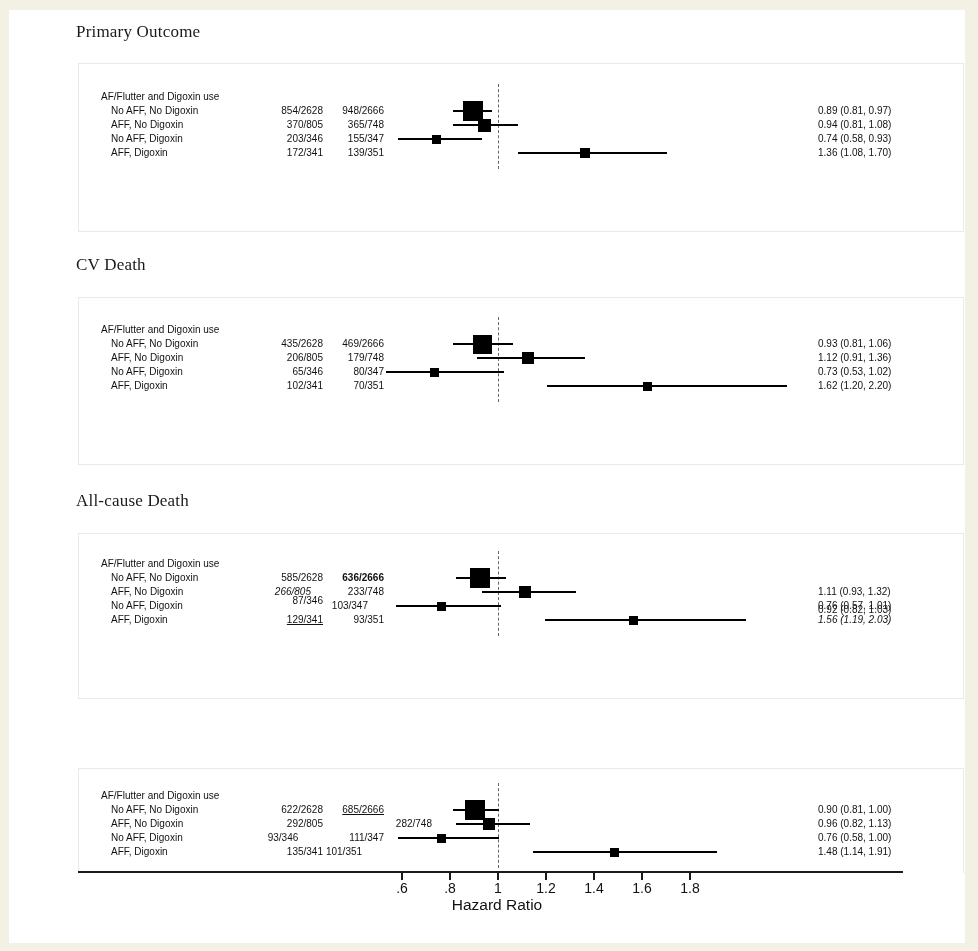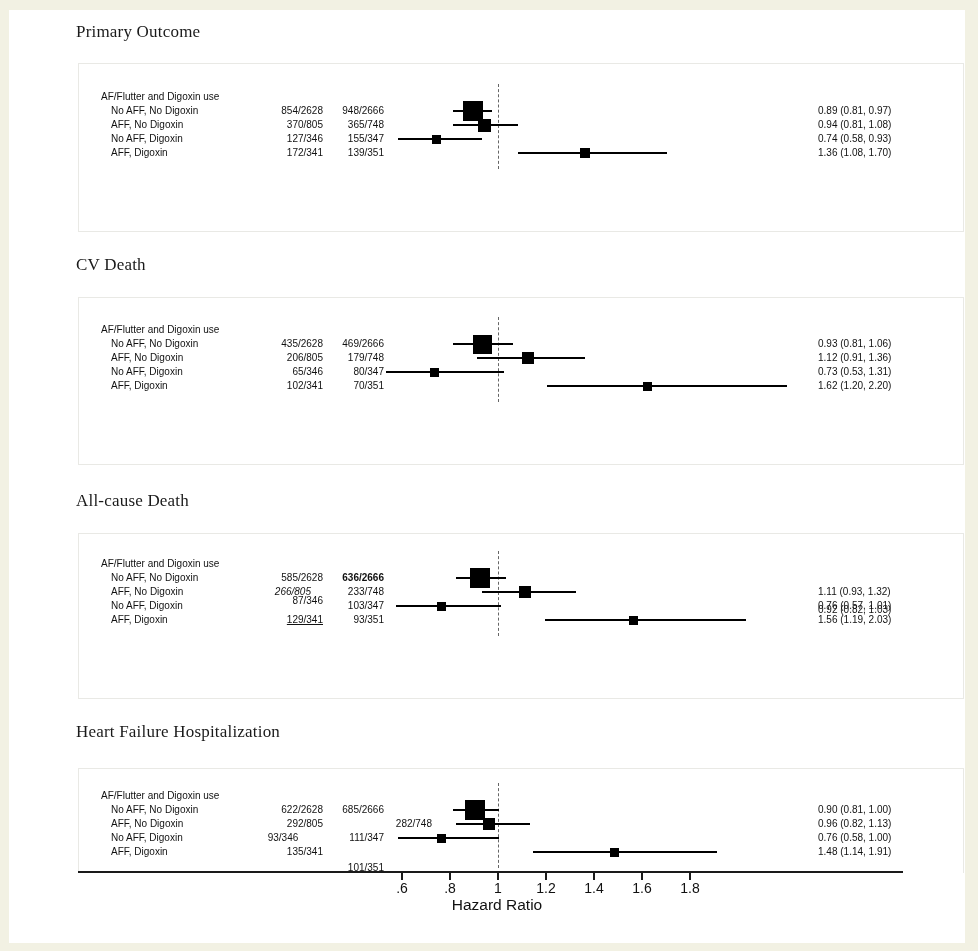--- a/index.html
+++ b/index.html
@@ -44,21 +44,21 @@
         <div class="">
           <div class="row-label" style="left: 32px; top: 54px;">AFF, No Digoxin</div>
           <div class="events" style="left: 164px; top: 54px;">370/805</div>
           <div class="events" style="left: 225px; top: 54px;">365/748</div>
           <div class="ci-line" style="left: 374.4px; top: 60.2px; width: 64.8px;"></div>
           <div class="marker" style="left: 399.1px; top: 54.5px; width: 13px; height: 13px;"></div>
           <div class="hr-text" style="left: 739px; top: 54px;">0.94 (0.81, 1.08)</div>
         </div>
         <div class="">
           <div class="row-label" style="left: 32px; top: 68px;">No AFF, Digoxin</div>
-          <div class="events" style="left: 164px; top: 68px;">127/346</div>
+          <div class="events" style="left: 164px; top: 68px;">203/346</div>
           <div class="events" style="left: 225px; top: 68px;">155/347</div>
           <div class="ci-line" style="left: 319.2px; top: 74.2px; width: 84px;"></div>
           <div class="marker" style="left: 353.1px; top: 70.5px; width: 9px; height: 9px;"></div>
           <div class="hr-text" style="left: 739px; top: 68px;">0.74 (0.58, 0.93)</div>
         </div>
         <div class="">
           <div class="row-label" style="left: 32px; top: 82px;">AFF, Digoxin</div>
           <div class="events" style="left: 164px; top: 82px;">172/341</div>
           <div class="events" style="left: 225px; top: 82px; text-align: right;">139/351</div>
           <div class="ci-line" style="left: 439.2px; top: 88.2px; width: 148.8px;"></div>
@@ -85,21 +85,21 @@
           <div class="ci-line" style="left: 398.4px; top: 59.2px; width: 108px;"></div>
           <div class="marker" style="left: 442.8px; top: 54px; width: 12px; height: 12px;"></div>
           <div class="hr-text" style="left: 739px; top: 53px;">1.12 (0.91, 1.36)</div>
         </div>
         <div class="">
           <div class="row-label" style="left: 32px; top: 67px;">No AFF, Digoxin</div>
           <div class="events" style="left: 164px; top: 67px;">65/346</div>
           <div class="events" style="left: 225px; top: 67px;">80/347</div>
           <div class="ci-line" style="left: 307.2px; top: 73.2px; width: 117.6px;"></div>
           <div class="marker" style="left: 350.7px; top: 69.5px; width: 9px; height: 9px;"></div>
-          <div class="hr-text" style="left: 739px; top: 67px;">0.73 (0.53, 1.31)</div>
+          <div class="hr-text" style="left: 739px; top: 67px;">0.73 (0.53, 1.02)</div>
         </div>
         <div class="">
           <div class="row-label" style="left: 32px; top: 81px;">AFF, Digoxin</div>
           <div class="events" style="left: 164px; top: 81px;">102/341</div>
           <div class="events" style="left: 225px; top: 81px;">70/351</div>
           <div class="ci-line" style="left: 468px; top: 87.2px; width: 240px;"></div>
           <div class="marker" style="left: 564.3px; top: 83.5px; width: 9px; height: 9px;"></div>
           <div class="hr-text" style="left: 739px; top: 81px;">1.62 (1.20, 2.20)</div>
         </div>
       </div>
@@ -119,42 +119,41 @@
           <div class="row-label" style="left: 32px; top: 51px;">AFF, No Digoxin</div>
           <div class="events" style="left: 152px; top: 51px; font-style: italic;">266/805</div>
           <div class="events" style="left: 225px; top: 51px;">233/748</div>
           <div class="ci-line" style="left: 403.2px; top: 57.2px; width: 93.6px;"></div>
           <div class="marker" style="left: 440.4px; top: 52px; width: 12px; height: 12px;"></div>
           <div class="hr-text" style="left: 739px; top: 51px;">1.11 (0.93, 1.32)</div>
         </div>
         <div class="">
           <div class="row-label" style="left: 32px; top: 65px;">No AFF, Digoxin</div>
           <div class="events" style="left: 164px; top: 60px;">87/346</div>
-          <div class="events" style="left: 225px; top: 65px;">103/347</div>
+          <div class="events" style="left: 209px; top: 65px;">103/347</div>
           <div class="ci-line" style="left: 316.8px; top: 71.2px; width: 105.6px;"></div>
           <div class="marker" style="left: 357.9px; top: 67.5px; width: 9px; height: 9px;"></div>
           <div class="hr-text" style="left: 739px; top: 65px;">0.76 (0.57, 1.01)</div>
         </div>
         <div class="">
           <div class="row-label" style="left: 32px; top: 79px;">AFF, Digoxin</div>
           <div class="events" style="left: 164px; top: 79px; text-decoration: underline;">129/341</div>
           <div class="events" style="left: 225px; top: 79px;">93/351</div>
           <div class="ci-line" style="left: 465.6px; top: 85.2px; width: 201.6px;"></div>
           <div class="marker" style="left: 549.9px; top: 81.5px; width: 9px; height: 9px;"></div>
-          <div class="hr-text" style="left: 739px; top: 79px;">1.56 (1.19, 2.03)</div>
+          <div class="hr-text" style="left: 739px; top: 79px; font-style: italic;">1.56 (1.19, 2.03)</div>
         </div>
       </div>
-      <div class="heading" style="left: 76px; top: 722px;">Heart Failure Hospitalization</div>
       <div class="panel no-bottom" style="left: 78px; top: 768px; width: 884px; height: 104px;">
         <div class="grp-header" style="left: 22px; top: 20px;">AF/Flutter and Digoxin use</div>
         <div class="refline" style="left: 419.2px; top: 14px; height: 85px;"></div>
         <div class="">
           <div class="row-label" style="left: 32px; top: 34px;">No AFF, No Digoxin</div>
           <div class="events" style="left: 164px; top: 34px;">622/2628</div>
-          <div class="events" style="left: 225px; top: 34px;">685/2666</div>
+          <div class="events" style="left: 225px; top: 34px; text-decoration: underline;">685/2666</div>
           <div class="ci-line" style="left: 374.4px; top: 40.2px; width: 45.6px;"></div>
           <div class="marker" style="left: 386px; top: 31px; width: 20px; height: 20px;"></div>
           <div class="hr-text" style="left: 739px; top: 34px;">0.90 (0.81, 1.00)</div>
         </div>
         <div class="">
           <div class="row-label" style="left: 32px; top: 48px;">AFF, No Digoxin</div>
           <div class="events" style="left: 164px; top: 48px;">292/805</div>
           <div class="events" style="left: 225px; top: 48px; padding-left: 48px;">282/748</div>
           <div class="ci-line" style="left: 376.8px; top: 54.2px; width: 74.4px;"></div>
           <div class="marker" style="left: 404.4px; top: 49px; width: 12px; height: 12px;"></div>
@@ -164,21 +163,21 @@
           <div class="row-label" style="left: 32px; top: 62px;">No AFF, Digoxin</div>
           <div class="events" style="left: 164px; top: 62px; text-align: center;">93/346</div>
           <div class="events" style="left: 225px; top: 62px;">111/347</div>
           <div class="ci-line" style="left: 319.2px; top: 68.2px; width: 100.8px;"></div>
           <div class="marker" style="left: 357.9px; top: 64.5px; width: 9px; height: 9px;"></div>
           <div class="hr-text" style="left: 739px; top: 62px;">0.76 (0.58, 1.00)</div>
         </div>
         <div class="">
           <div class="row-label" style="left: 32px; top: 76px;">AFF, Digoxin</div>
           <div class="events" style="left: 164px; top: 76px;">135/341</div>
-          <div class="events" style="left: 225px; top: 92px;">101/351</div>
+          <div class="events" style="left: 225px; top: 76px; text-align: center;">101/351</div>
           <div class="ci-line" style="left: 453.6px; top: 82.2px; width: 184.8px;"></div>
           <div class="marker" style="left: 530.7px; top: 78.5px; width: 9px; height: 9px;"></div>
           <div class="hr-text" style="left: 739px; top: 76px;">1.48 (1.14, 1.91)</div>
         </div>
       </div>
       <div class="axis-line" style="left: 78px; top: 871px; width: 825px;"></div>
       <div class="tick" style="left: 401.2px; top: 872.6px;"></div>
       <div class="tick-label" style="left: 380px; top: 880px;">.6</div>
       <div class="tick" style="left: 449.2px; top: 872.6px;"></div>
       <div class="tick-label" style="left: 428px; top: 880px;">.8</div>

